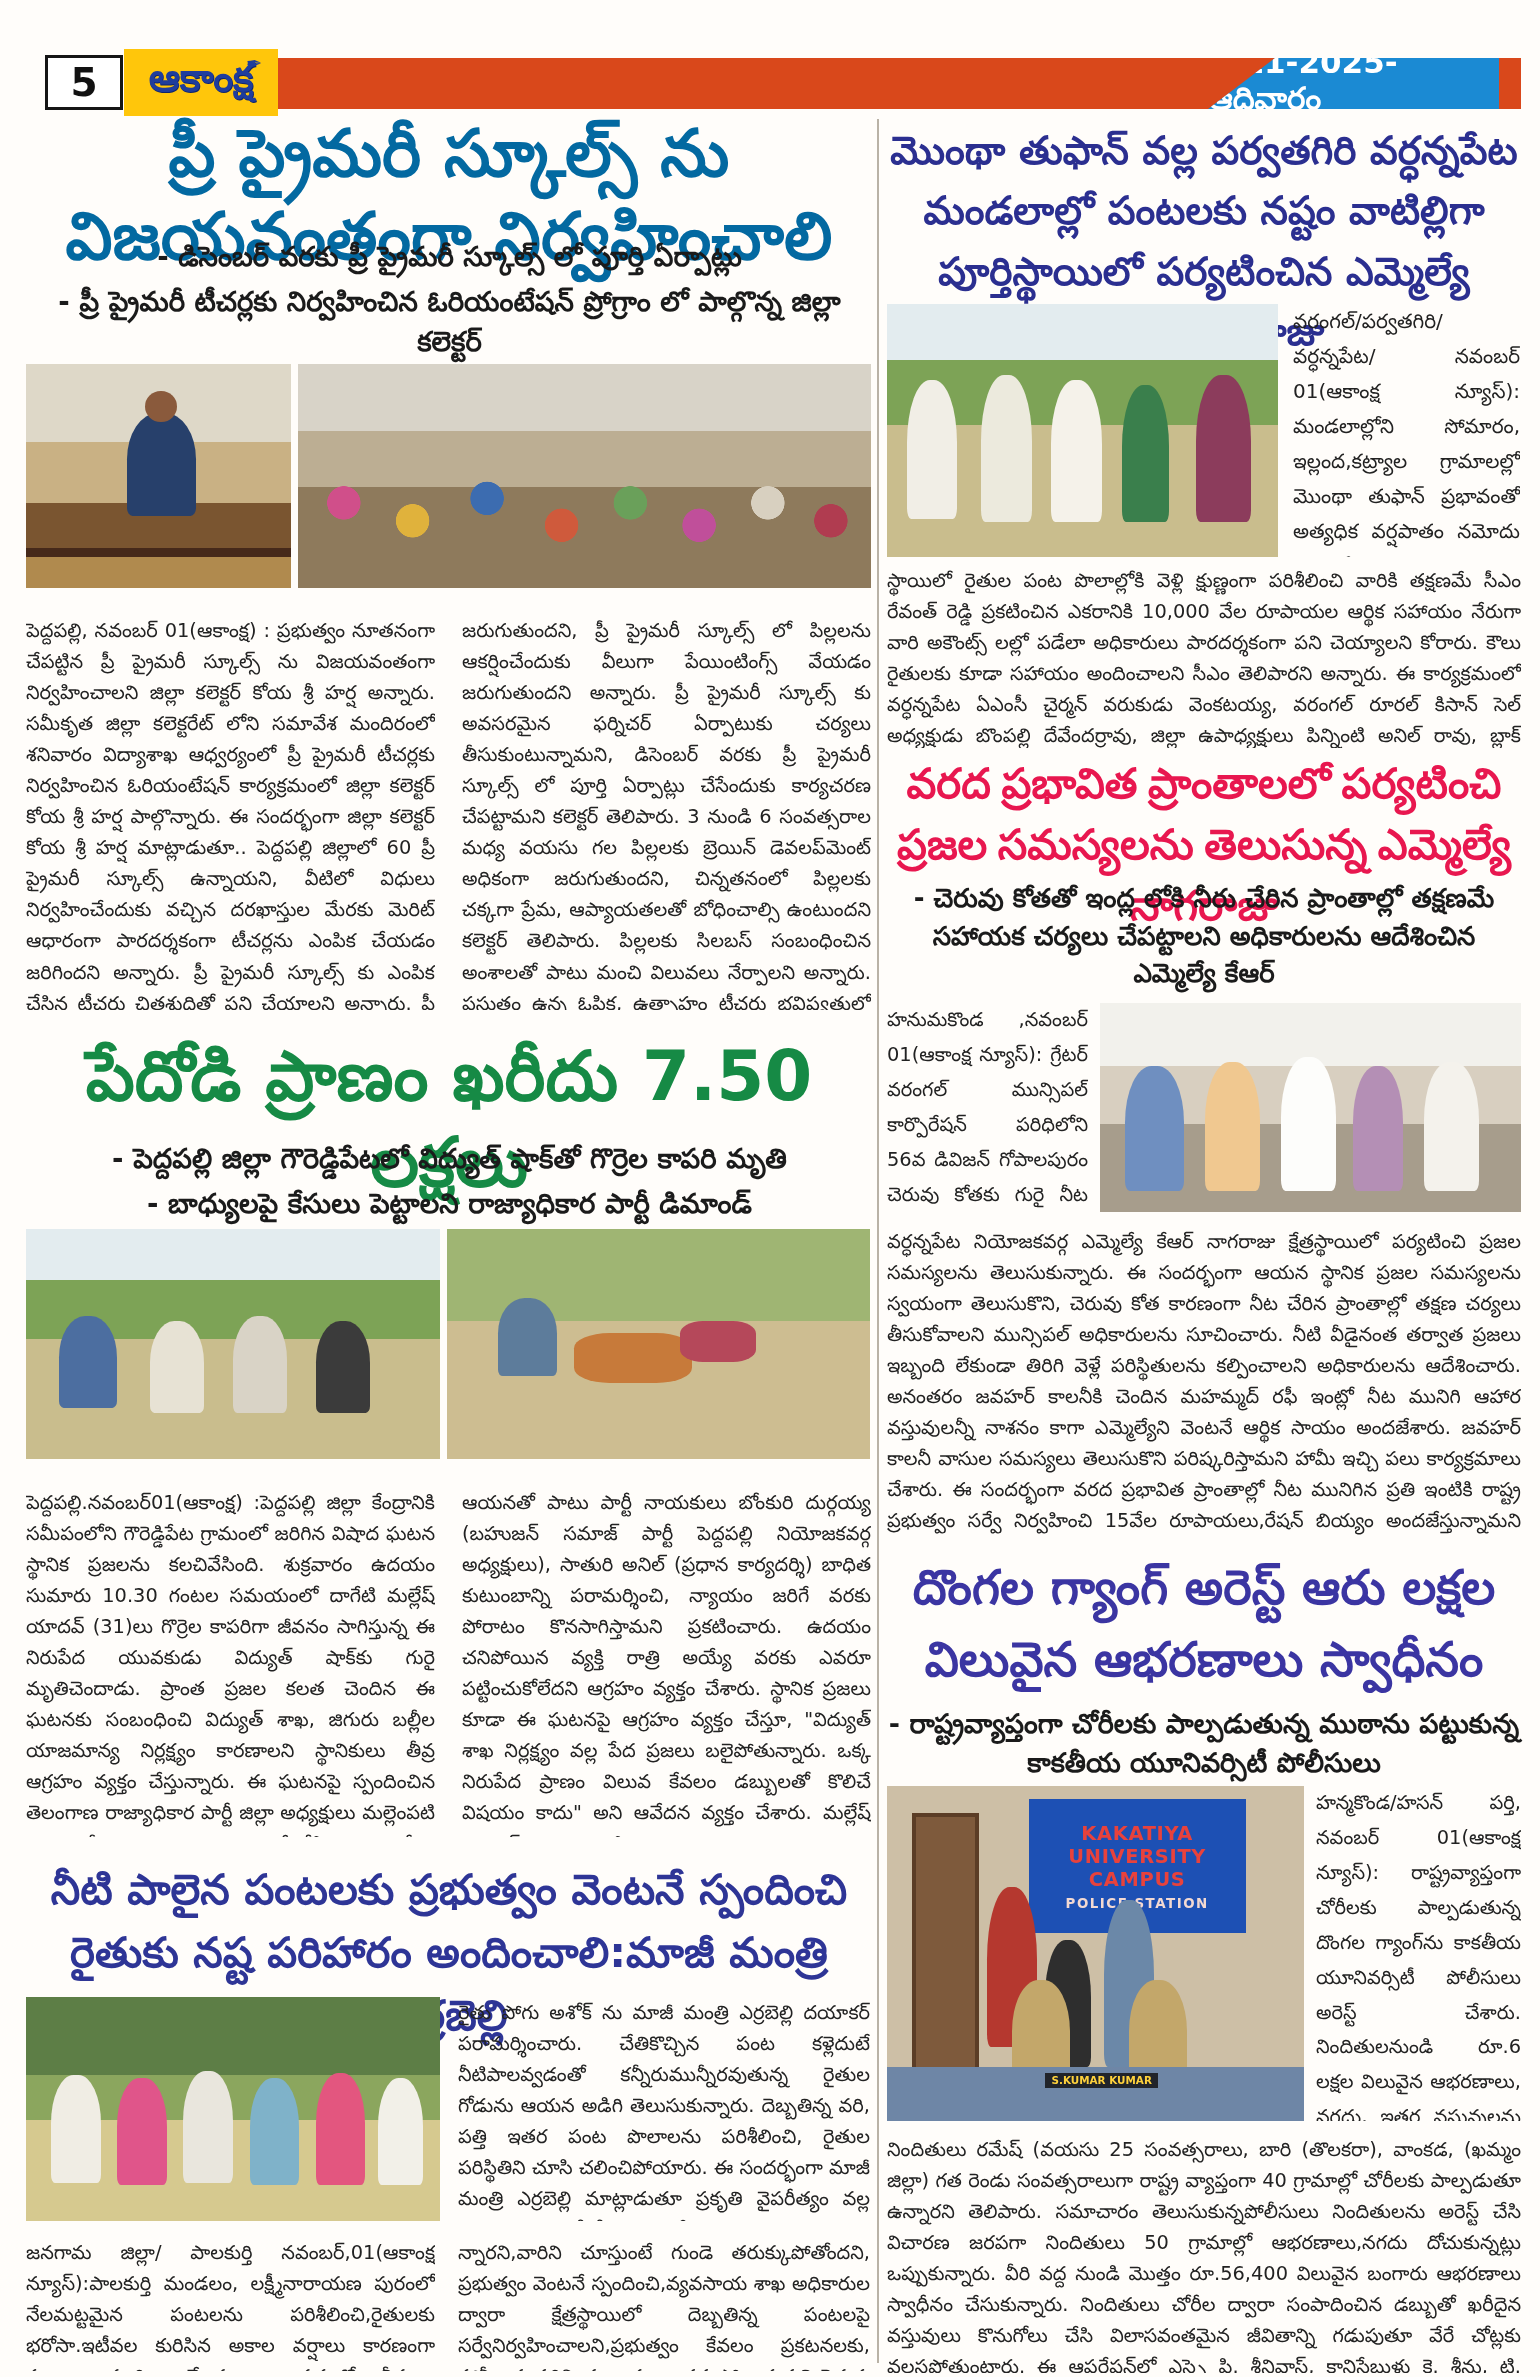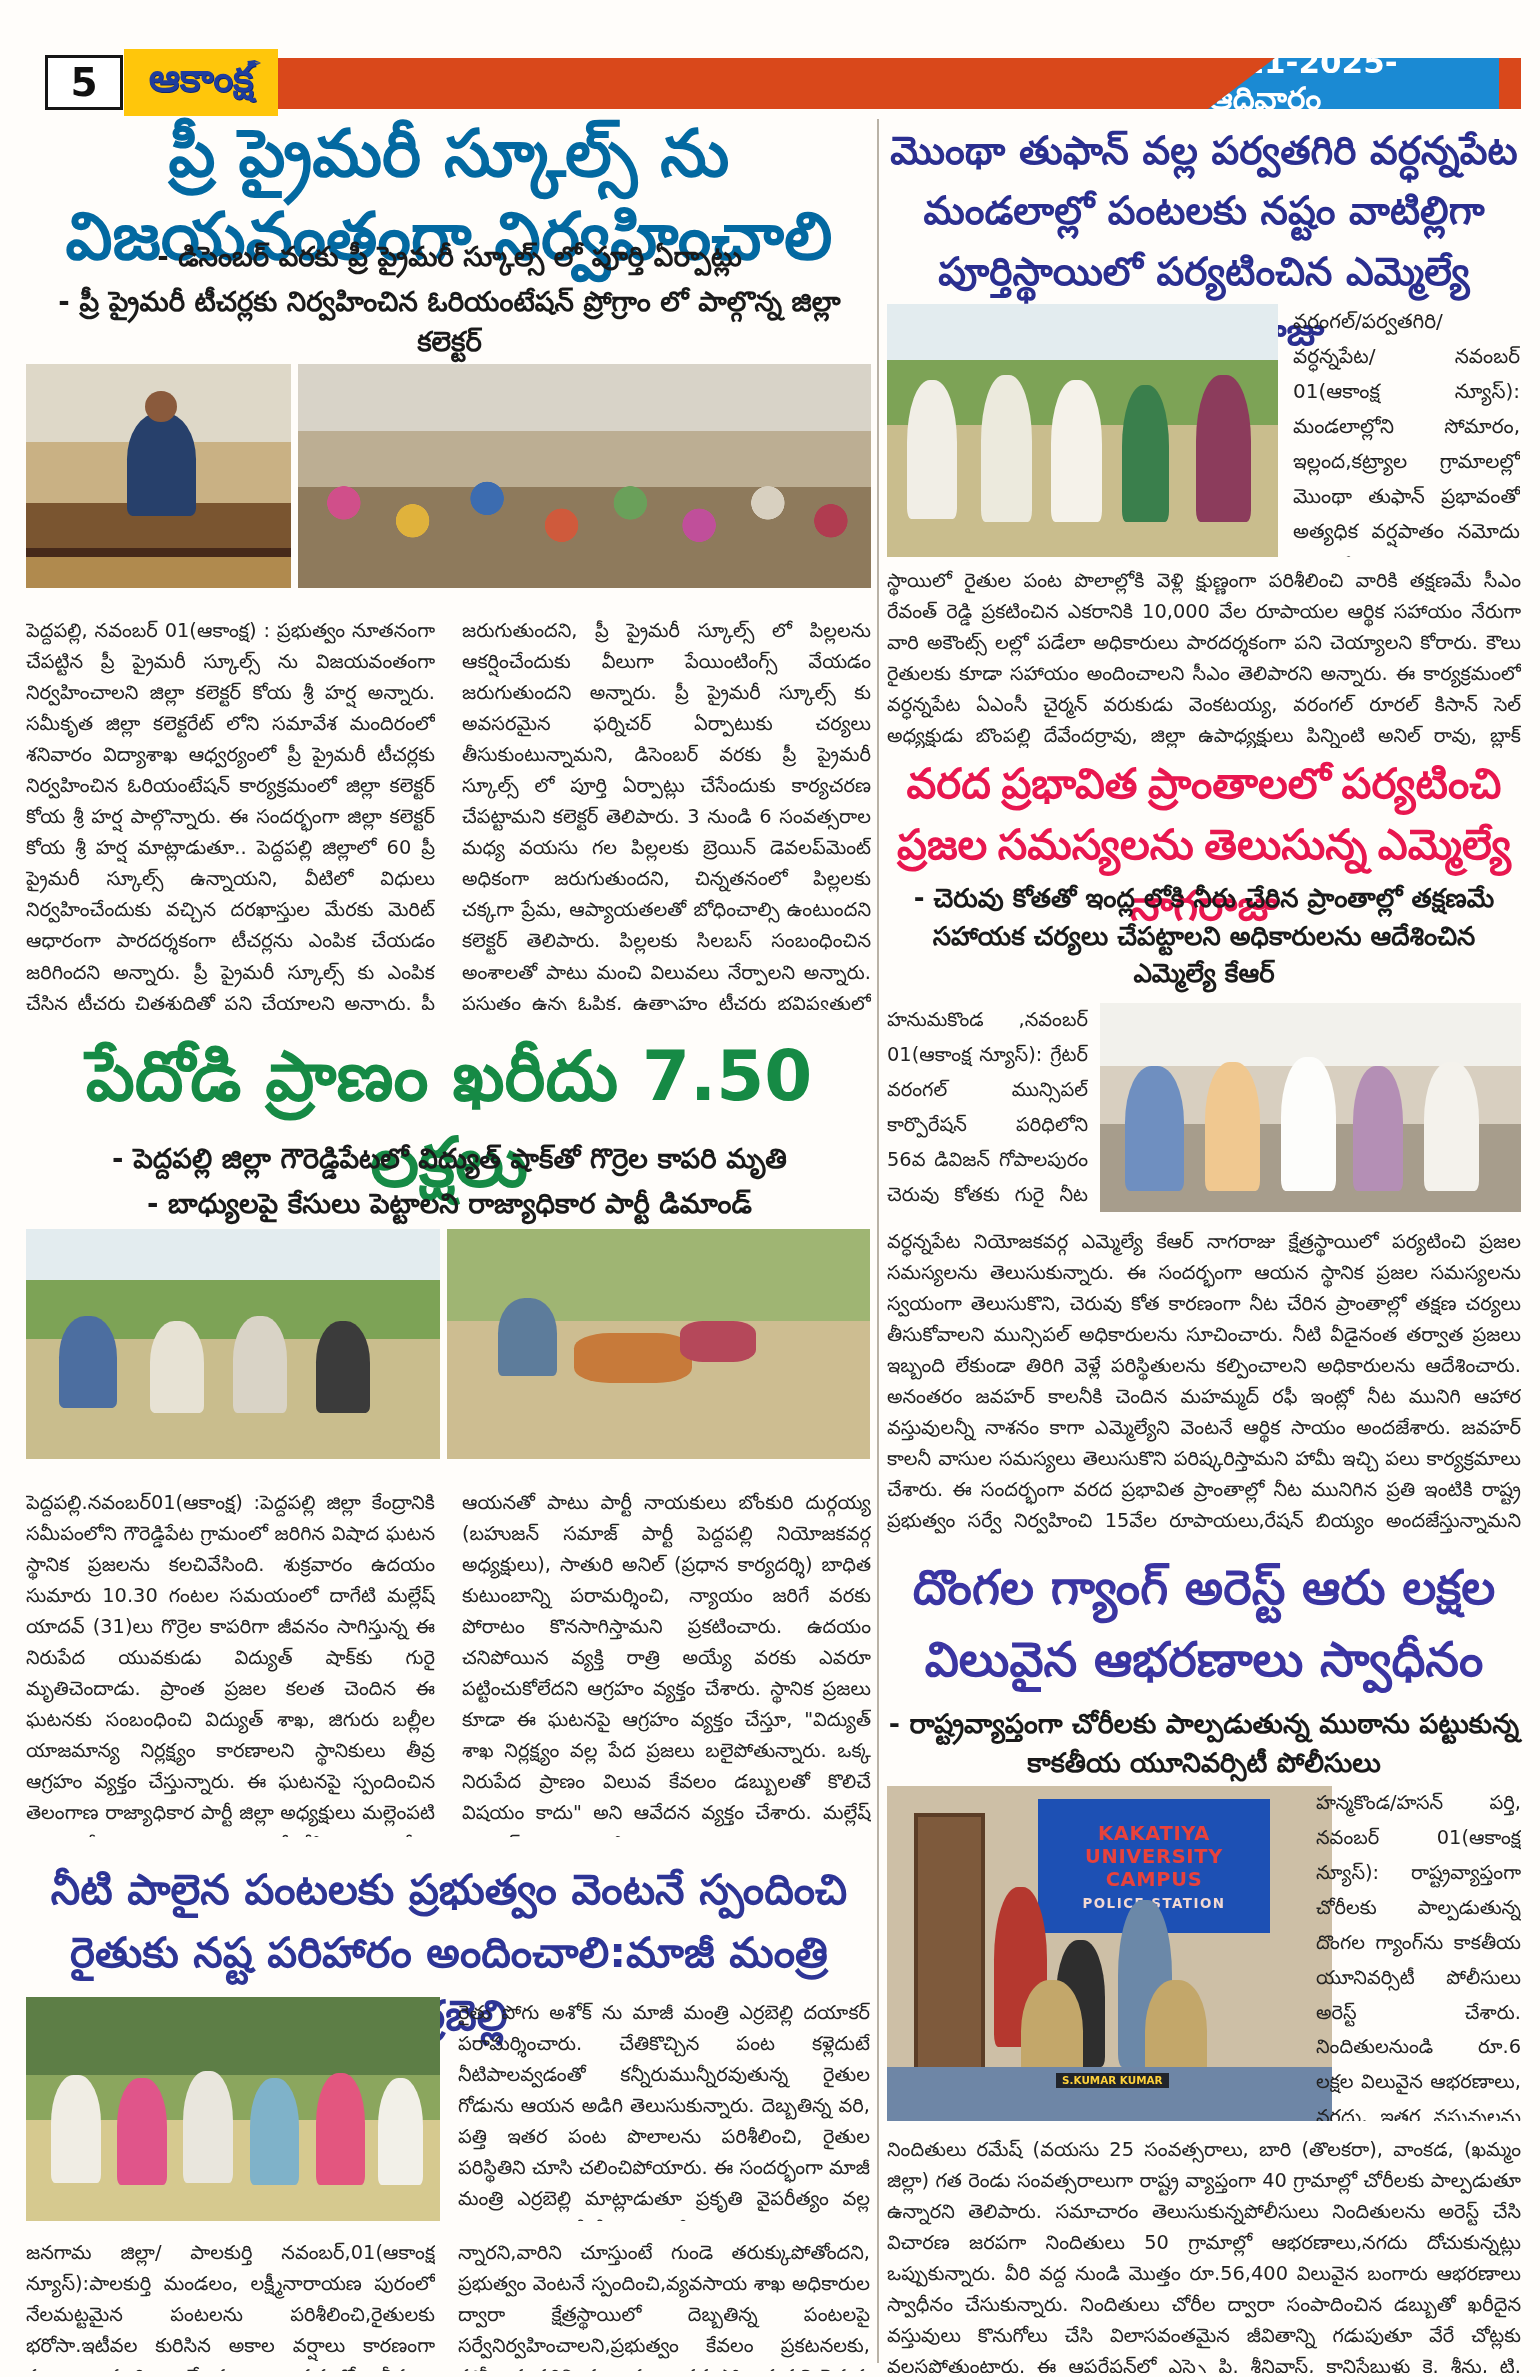--- a/index.html
+++ b/index.html
@@ -138,21 +138,21 @@
     <div class="fig" style="left:43%;top:26%;width:13%;height:64%;background:#fdfdfb;"></div>
     <div class="fig" style="left:60%;top:30%;width:12%;height:60%;background:#b48fb5;"></div>
     <div class="fig" style="left:77%;top:28%;width:13%;height:62%;background:#f4f2ec;"></div>
   </div>
 
   <div class="body-txt" style="left:887px;top:1226px;width:634px;height:313px;">వర్ధన్నపేట నియోజకవర్గ ఎమ్మెల్యే కేఆర్ నాగరాజు క్షేత్రస్థాయిలో పర్యటించి ప్రజల సమస్యలను తెలుసుకున్నారు. ఈ సందర్భంగా ఆయన స్థానిక ప్రజల సమస్యలను స్వయంగా తెలుసుకొని, చెరువు కోత కారణంగా నీట చేరిన ప్రాంతాల్లో తక్షణ చర్యలు తీసుకోవాలని మున్సిపల్ అధికారులను సూచించారు. నీటి వీడైనంత తర్వాత ప్రజలు ఇబ్బంది లేకుండా తిరిగి వెళ్లే పరిస్థితులను కల్పించాలని అధికారులను ఆదేశించారు. అనంతరం జవహర్ కాలనీకి చెందిన మహమ్మద్ రఫీ ఇంట్లో నీట మునిగి ఆహార వస్తువులన్నీ నాశనం కాగా ఎమ్మెల్యేని వెంటనే ఆర్థిక సాయం అందజేశారు. జవహర్ కాలనీ వాసుల సమస్యలు తెలుసుకొని పరిష్కరిస్తామని హామీ ఇచ్చి పలు కార్యక్రమాలు చేశారు. ఈ సందర్భంగా వరద ప్రభావిత ప్రాంతాల్లో నీట మునిగిన ప్రతి ఇంటికి రాష్ట్ర ప్రభుత్వం సర్వే నిర్వహించి 15వేల రూపాయలు,రేషన్ బియ్యం అందజేస్తున్నామని తెలిపారు. ఈ కార్యక్రమంలో 56 డివిజన్ కాంగ్రెస్ పార్టీ అధ్యక్షులు కోట హరీశ్వను,నాయకులు శివరాం ప్రసాద్ కార్యకర్తలు తదితరులు పాల్గొన్నారు.</div>
 
   <div class="hl" style="left:887px;top:1551px;width:634px;font-size:48px;color:#3b35a2;line-height:1.5;">దొంగల గ్యాంగ్ అరెస్ట్ ఆరు లక్షల విలువైన ఆభరణాలు స్వాధీనం</div>
   <div class="sub" style="left:887px;top:1704px;width:634px;font-size:27px;">- రాష్ట్రవ్యాప్తంగా చోరీలకు పాల్పడుతున్న ముఠాను పట్టుకున్న కాకతీయ యూనివర్సిటీ పోలీసులు</div>
 
-  <div class="ph ph8" style="left:887px;top:1786px;width:417px;height:335px;padding-left:28px;">
+  <div class="ph ph8" style="left:887px;top:1786px;width:417px;height:335px;">
     <div class="ph-door"></div>
     <div class="ph-banner">
       <div class="b1">KAKATIYA UNIVERSITY CAMPUS</div>
       <div class="b2">POLICE STATION</div>
     </div>
     <div class="fig" style="left:24%;top:30%;width:12%;height:48%;background:#b5382f;"></div>
     <div class="fig" style="left:38%;top:46%;width:11%;height:38%;background:#2e2e2e;"></div>
     <div class="fig" style="left:52%;top:34%;width:12%;height:50%;background:#6b88a8;"></div>
     <div class="fig" style="left:30%;top:58%;width:14%;height:34%;background:#c3a76a;"></div>
     <div class="fig" style="left:58%;top:58%;width:14%;height:34%;background:#c3a76a;"></div>

